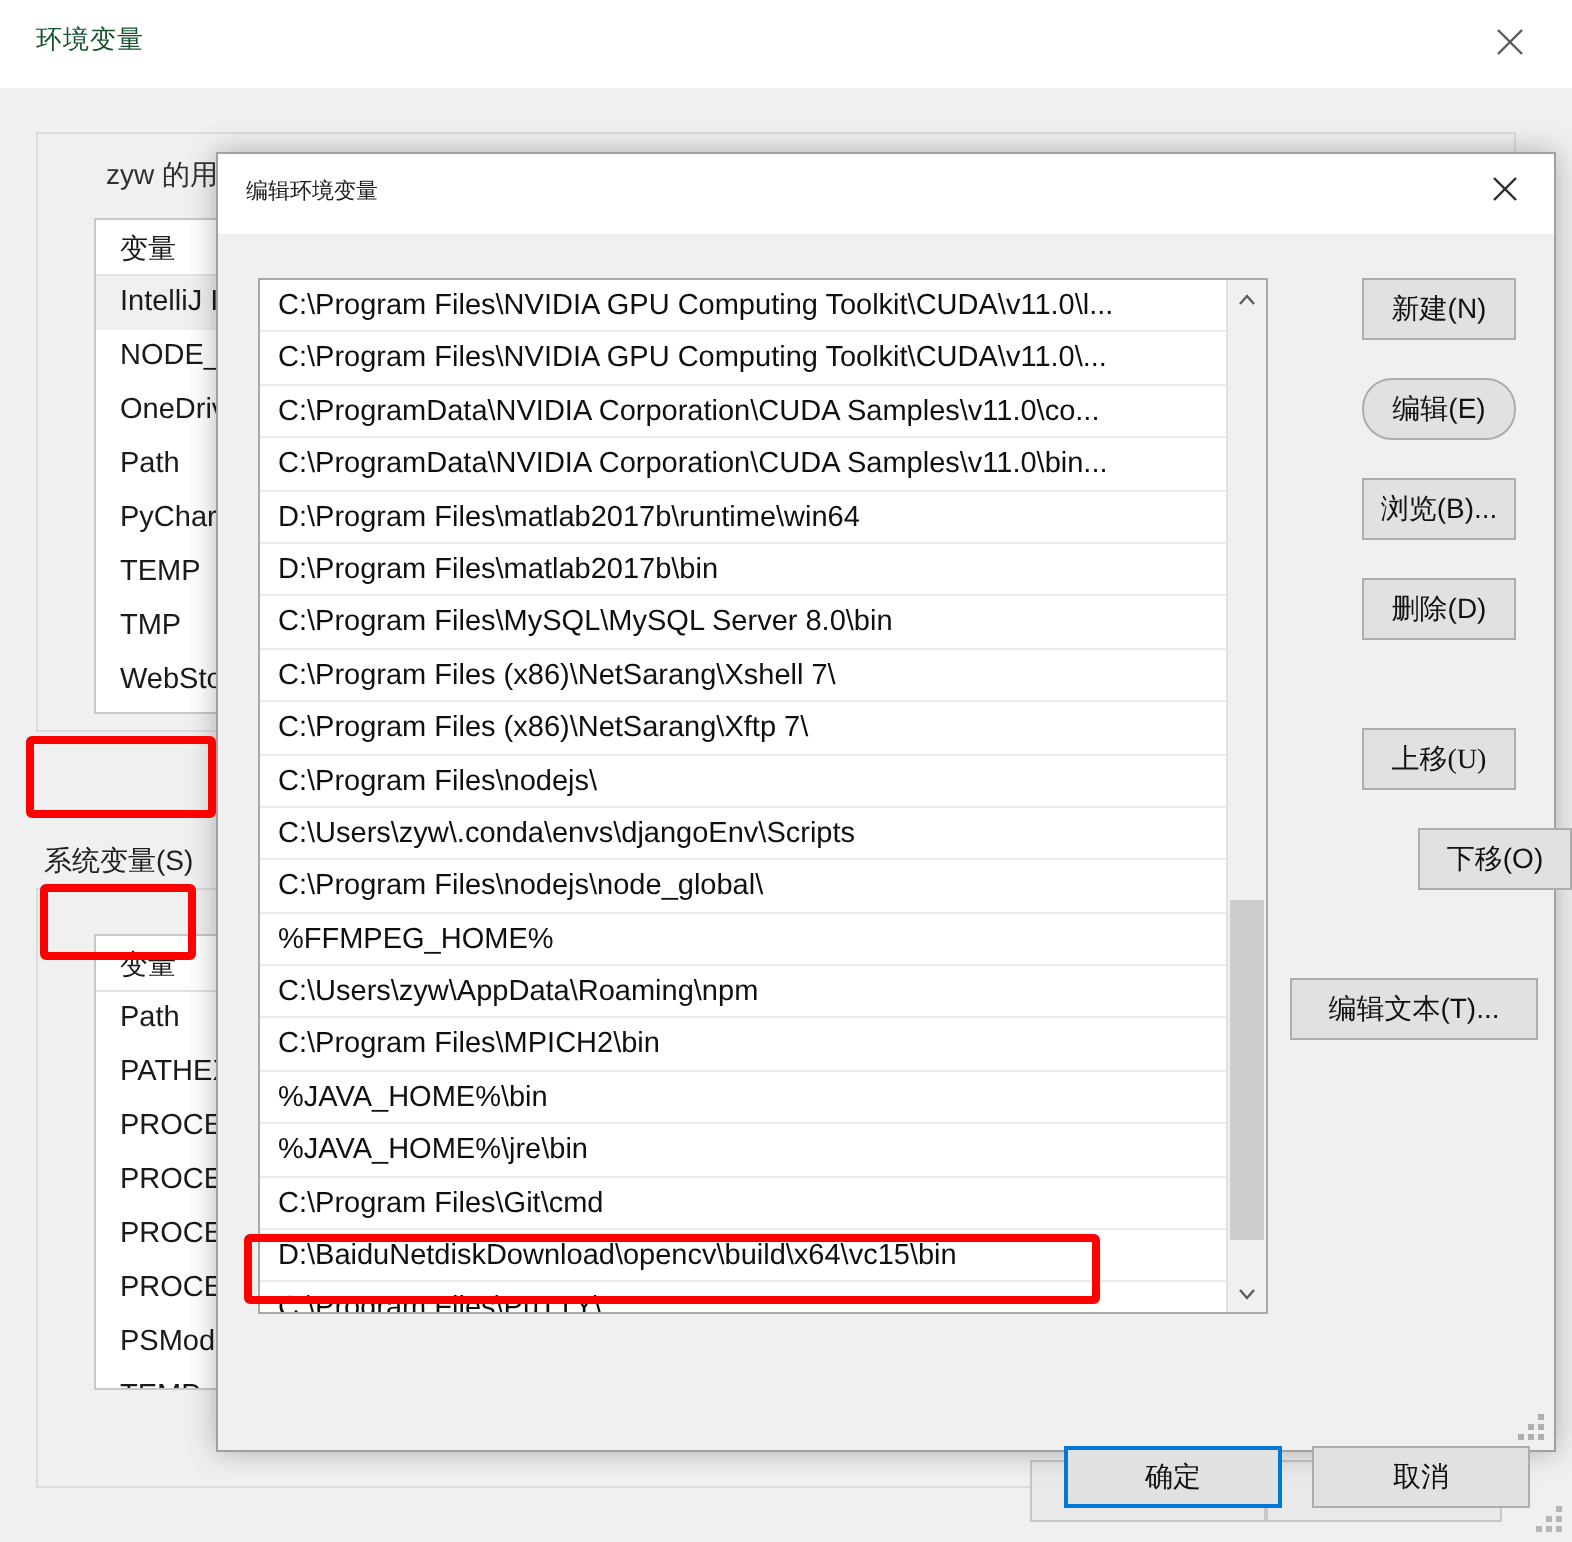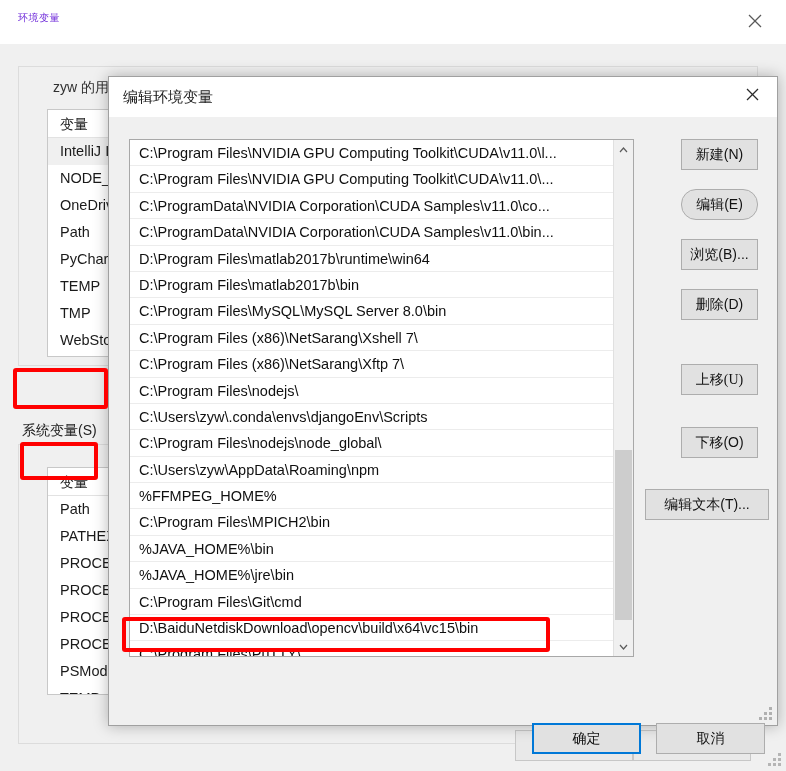--- a/index.html
+++ b/index.html
@@ -16,21 +16,21 @@
   .bg-window {
     position: absolute; left: 0; top: 0; width: 786px; height: 771px;
     background: #ffffff;
   }
   .bg-titlebar {
     position: absolute; left: 0; top: 0; width: 786px; height: 44px;
     background: #ffffff;
   }
   .bg-title {
     position: absolute; left: 18px; top: 11px;
-    font-size: 10px; color: #6d28d9; letter-spacing: .5px;
+    font-size: 13px; color: #14532d; letter-spacing: .5px;
     white-space: nowrap;
   }
   .bg-close {
     position: absolute; right: 14px; top: 6px;
     width: 34px; height: 30px;
     display: flex; align-items: center; justify-content: center;
     color: #5a5a5a; font-size: 17px; line-height: 1;
   }
   .bg-body {
     position: absolute; left: 0; top: 44px; width: 786px; height: 727px;
@@ -93,21 +93,21 @@
     background: #f0f0f0;
     border: 1px solid #a0a0a0;
     box-shadow: 0 0 14px rgba(0,0,0,.28);
   }
   .modal-titlebar {
     position: absolute; left: 0; top: 0; right: 0; height: 40px;
     background: #ffffff;
   }
   .modal-title {
     position: absolute; left: 14px; top: 11px;
-    font-size: 15px; color: #1b1b1b; white-space: nowrap;
+    font-size: 11px; color: #1b1b1b; white-space: nowrap;
   }
   .modal-close {
     position: absolute; right: 2px; top: 0; width: 46px; height: 34px;
     display: flex; align-items: center; justify-content: center;
     font-size: 17px; color: #2b2b2b;
   }
   .modal-body {
     position: absolute; left: 0; top: 40px; right: 0; bottom: 0;
     background: #f0f0f0;
   }
@@ -263,22 +263,22 @@
           <div class="path-row">C:\ProgramData\NVIDIA Corporation\CUDA Samples\v11.0\co...</div>
           <div class="path-row">C:\ProgramData\NVIDIA Corporation\CUDA Samples\v11.0\bin...</div>
           <div class="path-row">D:\Program Files\matlab2017b\runtime\win64</div>
           <div class="path-row">D:\Program Files\matlab2017b\bin</div>
           <div class="path-row">C:\Program Files\MySQL\MySQL Server 8.0\bin</div>
           <div class="path-row">C:\Program Files (x86)\NetSarang\Xshell 7\</div>
           <div class="path-row">C:\Program Files (x86)\NetSarang\Xftp 7\</div>
           <div class="path-row">C:\Program Files\nodejs\</div>
           <div class="path-row">C:\Users\zyw\.conda\envs\djangoEnv\Scripts</div>
           <div class="path-row">C:\Program Files\nodejs\node_global\</div>
+          <div class="path-row">%FFMPEG_HOME%</div>
           <div class="path-row">C:\Users\zyw\AppData\Roaming\npm</div>
-          <div class="path-row">%FFMPEG_HOME%</div>
           <div class="path-row">C:\Program Files\MPICH2\bin</div>
           <div class="path-row">%JAVA_HOME%\bin</div>
           <div class="path-row">%JAVA_HOME%\jre\bin</div>
           <div class="path-row">C:\Program Files\Git\cmd</div>
           <div class="path-row">D:\BaiduNetdiskDownload\opencv\build\x64\vc15\bin</div>
           <div class="path-row">C:\Program Files\PuTTY\</div>
 
         </div>
 
         <div class="vscroll">
@@ -294,21 +294,21 @@
             </svg>
           </div>
         </div>
       </div>
 
       <div class="side-btn" style="top:22px;">新建(N)</div>
       <div class="side-btn" style="top:72px;border-radius:15px;">编辑(E)</div>
       <div class="side-btn" style="top:122px;">浏览(B)...</div>
       <div class="side-btn" style="top:172px;">删除(D)</div>
       <div class="side-btn" style="top:247px;font-family:Liberation Serif, serif;">上移(U)</div>
-      <div class="side-btn" style="top:310px;">下移(O)</div>
+      <div class="side-btn" style="top:297px;margin-left:28px;">下移(O)</div>
       <div class="side-btn" style="top:372px; left:536px; width:124px;">编辑文本(T)...</div>
 
       <div class="dlg-btn primary" style="left:423px; top:606px;">确定</div>
       <div class="dlg-btn" style="left:547px; top:606px;">取消</div>
 
       <div class="modal-grip">
         <i style="left:10px; top:0;"></i>
         <i style="left:5px; top:5px;"></i>
           <i style="left:10px; top:5px;"></i>
         <i style="left:0; top:10px;"></i>

